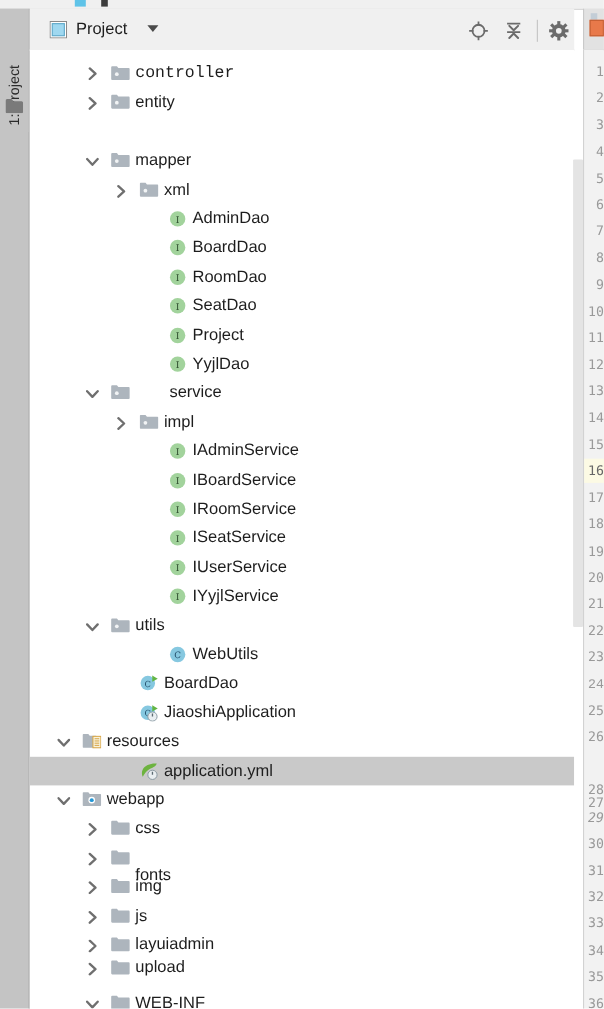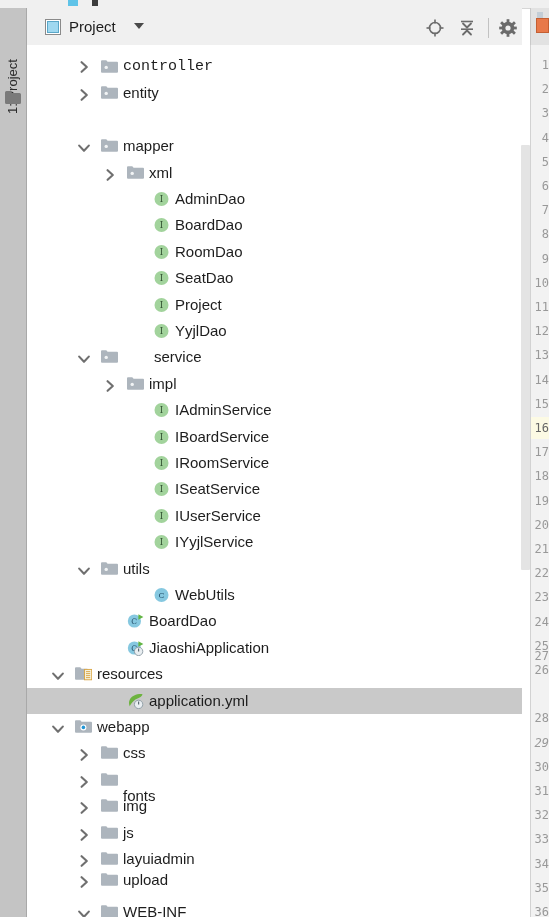--- a/index.html
+++ b/index.html
@@ -572,24 +572,24 @@
     <div class="lineno" style="top: 327.6px;">14</div>
     <div class="lineno" style="top: 351.8px; text-align: center;">15</div>
     <div class="lineno current" style="top: 376px;">16</div>
     <div class="lineno" style="top: 400.2px;">17</div>
     <div class="lineno" style="top: 424.4px;">18</div>
     <div class="lineno" style="top: 448.6px;">19</div>
     <div class="lineno" style="top: 472.8px;">20</div>
     <div class="lineno" style="top: 497px;">21</div>
     <div class="lineno" style="top: 521.2px;">22</div>
     <div class="lineno" style="top: 545.4px;">23</div>
-    <div class="lineno" style="top: 569.6px;">24</div>
+    <div class="lineno" style="top: 569.6px; font-family: Liberation Mono, monospace;">24</div>
     <div class="lineno" style="top: 593.8px;">25</div>
     <div class="lineno" style="top: 618px;">26</div>
-    <div class="lineno" style="top: 604px;">27</div>
+    <div class="lineno" style="top: 678px;">27</div>
     <div class="lineno" style="top: 666.4px;">28</div>
     <div class="lineno" style="top: 690.6px; font-style: italic;">29</div>
     <div class="lineno" style="top: 714.8px;">30</div>
     <div class="lineno" style="top: 739px;">31</div>
     <div class="lineno" style="top: 763.2px;">32</div>
     <div class="lineno" style="top: 787.4px;">33</div>
     <div class="lineno" style="top: 811.6px;">34</div>
     <div class="lineno" style="top: 835.8px;">35</div>
     <div class="lineno" style="top: 860px;">36</div>
   </div>

